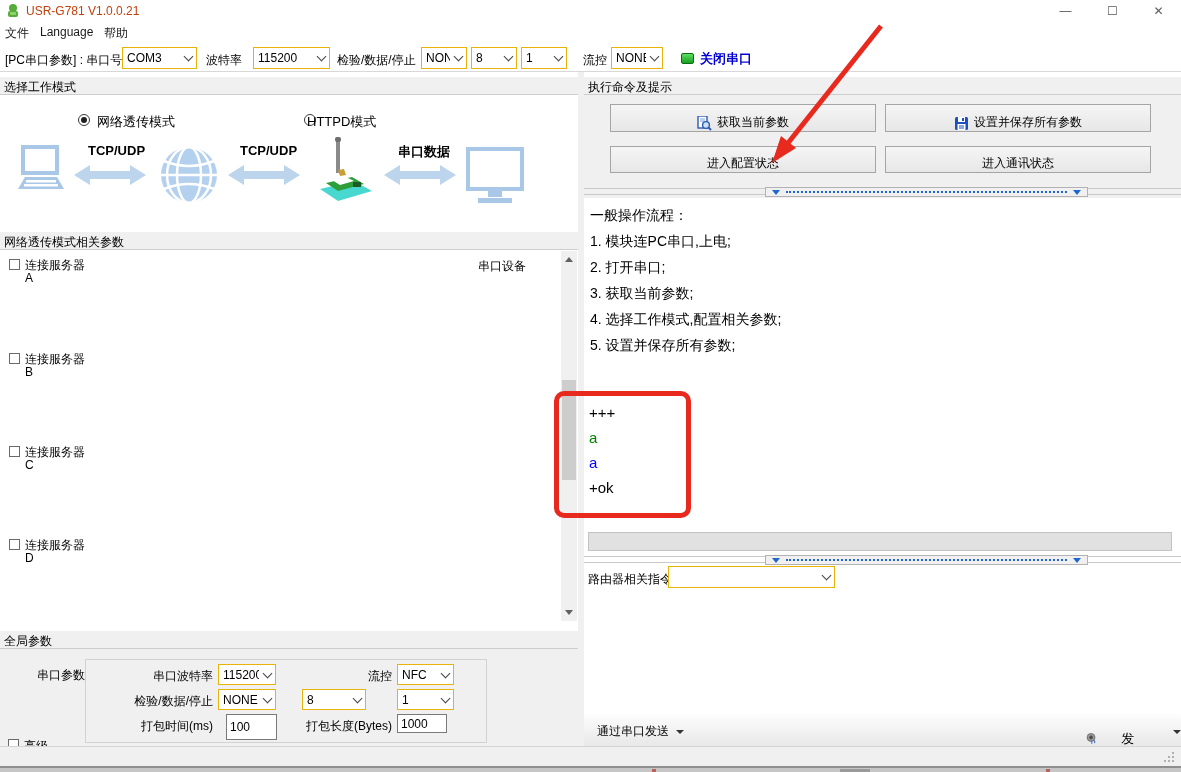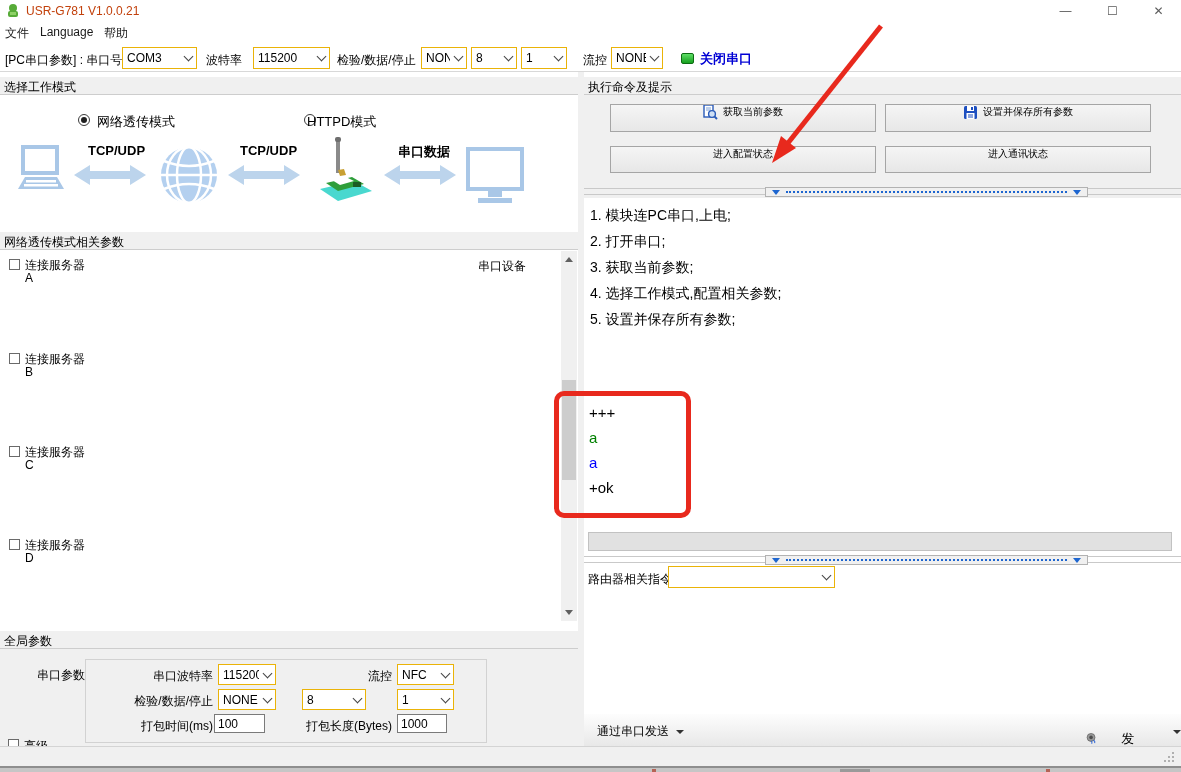--- a/index.html
+++ b/index.html
@@ -15,22 +15,22 @@
   .menu-item{top:3px;font-size:12px;color:#1a1a1a;}
   .toolbar{left:0;top:42px;width:1181px;height:29px;background:#ffffff;}
   .combo{background:#fff;border:1px solid #eab308;display:flex;align-items:center;
          font-size:12px;overflow:hidden;}
   .combo .val{padding-left:4px;white-space:nowrap;overflow:hidden;flex:1;}
   .combo .dd{width:16px;height:100%;display:flex;align-items:center;justify-content:center;flex:none;}
   .chev{width:6px;height:6px;border-right:1.4px solid #444;border-bottom:1.4px solid #444;
         transform:rotate(45deg);margin-top:-3px;}
   .hdr{background:#f0f0f0;border-top:1px solid #ffffff;border-bottom:1px solid #cdcdcd;
        font-size:12px;padding:2px 0 0 4px;height:19px;}
-  .btn{background:linear-gradient(#f5f5f5,#e7e7e7);border:1px solid #a5a5a5;font-size:10px;
-       display:flex;align-items:flex-start;justify-content:center;gap:5px;cursor:default;}
+  .btn{background:linear-gradient(#f5f5f5,#e7e7e7);border:1px solid #a5a5a5;font-size:12px;
+       display:flex;align-items:flex-end;justify-content:center;gap:5px;cursor:default;}
   .white{background:#ffffff;}
   .gray{background:#f0f0f0;}
   .radio{width:12px;height:12px;border:1px solid #3c3c3c;border-radius:50%;background:#fff;
          display:inline-block;position:relative;}
   .radio.sel::after{content:"";position:absolute;left:2px;top:2px;width:6px;height:6px;
          border-radius:50%;background:#1f1f1f;}
   .cb{width:11px;height:11px;border:1px solid #6a6a6a;background:#fff;}
   .node-lbl{font-size:12px;white-space:nowrap;margin-top:40px;}
   .link-lbl{font-size:13px;font-weight:bold;white-space:nowrap;}
   .splitter-line{height:1px;background:#c9c9c9;}
@@ -243,21 +243,21 @@
       </span>
   </div>
   <div class="abs combo" style="left:397px;top:40px;width:57px;height:21px">
     <span class="val">1</span>
     <span class="dd">
         <span class="chev"></span>
       </span>
   </div>
 
   <div class="abs grouplbl ralign" style="left:100px;top:69px;width:113px">打包时间(ms)</div>
-  <input class="abs field" style="left: 214px; top: 65px; width: 51px; height: 19px;" value="100">
+  <input class="abs field" style="left: 226px; top: 65px; width: 51px; height: 26px;" value="100">
   <div class="abs grouplbl ralign" style="left:288px;top:69px;width:104px">打包长度(Bytes)</div>
   <input class="abs field" style="left: 397px; top: 65px; width: 50px; height: 19px;" value="1000">
 
   <div class="cb abs" style="left:8px;top:90px"></div>
   <div class="abs grouplbl" style="left:24px;top:89px">高级</div>
 </div>
 
 <div class="abs" style="left:578px;top:72px;width:6px;height:674px;background:#f0f0f0"></div>
 
 <div class="abs gray" style="left:584px;top:95px;width:597px;height:103px"></div>
@@ -296,20 +296,21 @@
   <div class="splitter-line abs" style="left:0;top:8px;width:597px"></div>
   <div class="split-band abs" style="left:181px;top:1px;width:323px;height:10px">
     <span class="btri"></span>
     <span class="dotline"></span>
     <span class="btri"></span>
   </div>
 </div>
 
 <div class="abs white" style="left:584px;top:198px;width:597px;height:334px">
   <div class="abs" style="left:6px;top:4px">
+    <div class="instr">一般操作流程：</div>
     <div class="instr">1. 模块连PC串口,上电;</div>
     <div class="instr">2. 打开串口;</div>
     <div class="instr">3. 获取当前参数;</div>
     <div class="instr">4. 选择工作模式,配置相关参数;</div>
     <div class="instr">5. 设置并保存所有参数;</div>
   </div>
   <div class="abs" style="left:5px;top:202px">
     <div class="term" style="color: rgb(0, 0, 0);">+++</div>
     <div class="term" style="color: rgb(0, 128, 0);">a</div>
     <div class="term" style="color: rgb(0, 0, 255);">a</div>

